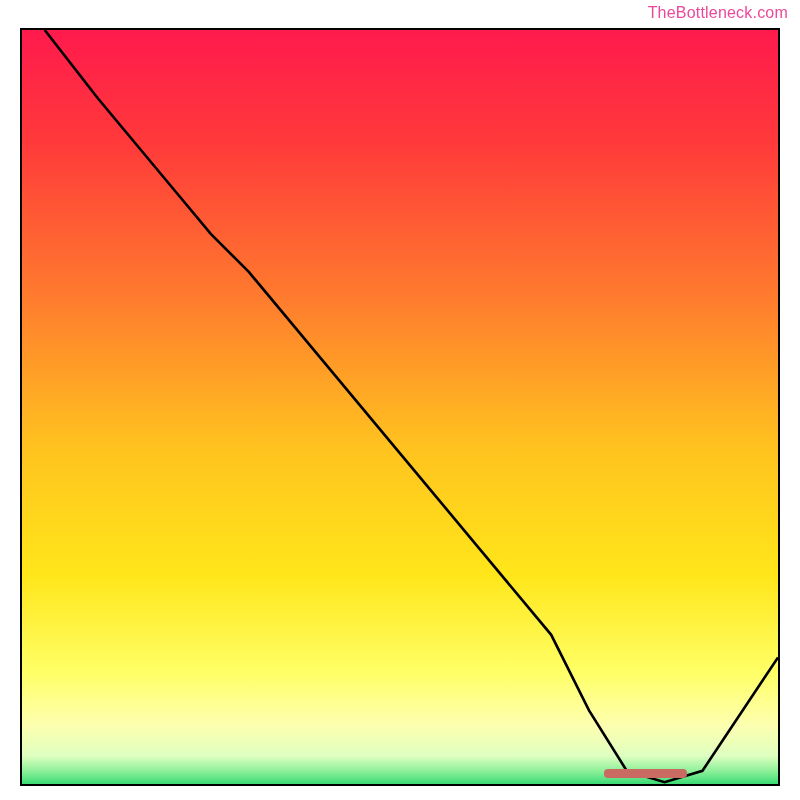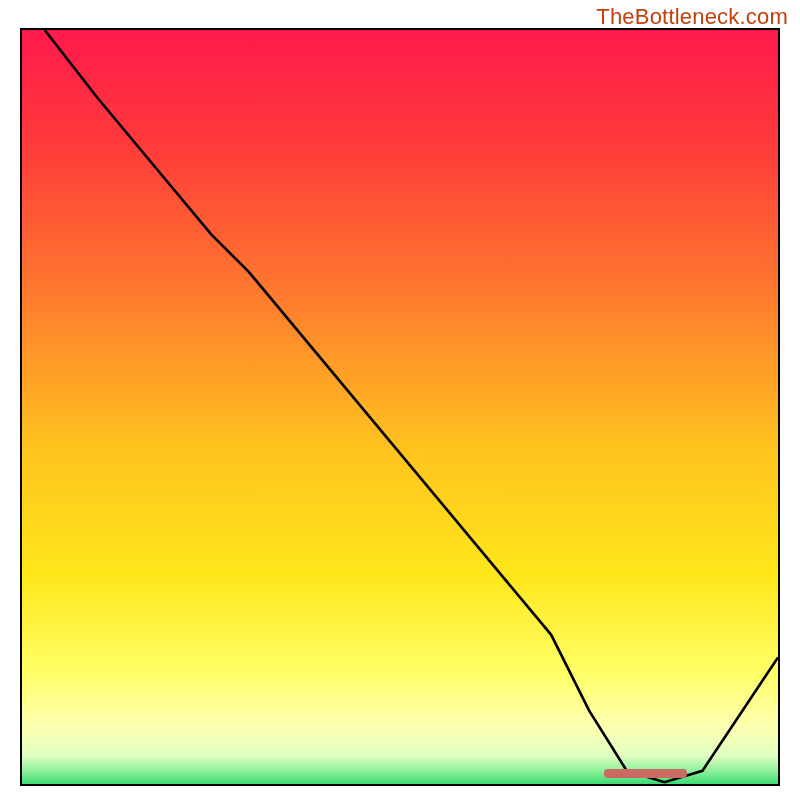--- a/index.html
+++ b/index.html
@@ -8,22 +8,22 @@
     width: 800px;
     height: 800px;
     position: relative;
     font-family: Arial, sans-serif;
     background: #fff;
   }
   .watermark {
     position: absolute;
     top: 4px;
     right: 12px;
-    font-size: 22px;
-    color: #c2410c;
+    font-size: 16px;
+    color: #ec4899;
     font-family: Arial, Helvetica, sans-serif;
     letter-spacing: 0.2px;
     z-index: 10;
   }
   .plot-frame {
     position: absolute;
     left: 20px;
     top: 28px;
     width: 760px;
     height: 758px;

